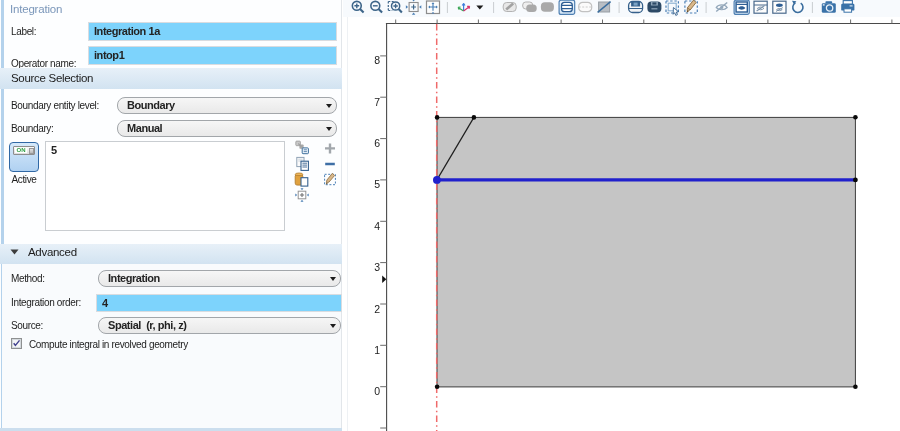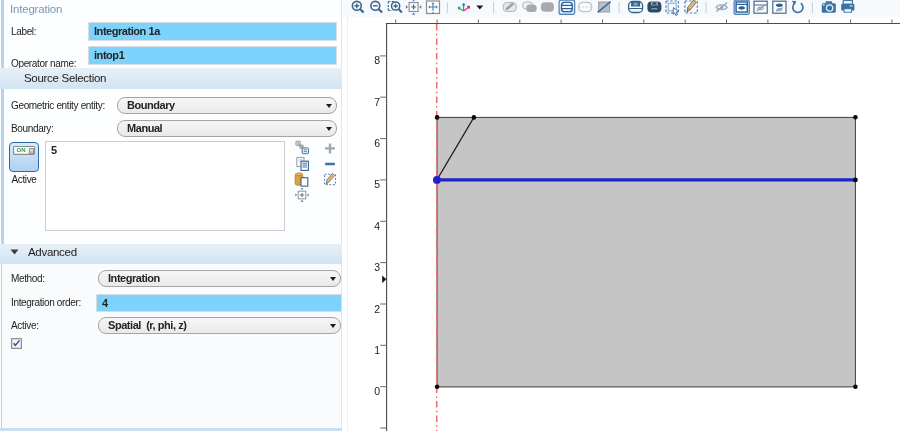--- a/index.html
+++ b/index.html
@@ -34,23 +34,23 @@
   <div id="panel">
     <div class="accent"></div>
     <div class="rborder"></div>
     <div class="abs" style="left:2px; top:260px; width:339px; height:169px; background:#f9fbfd;"></div>
     <div class="ptitle">Integration</div>
     <div class="lbl" style="left:11px; top:25px;">Label:</div>
     <div class="tinput" style="left:88px; top:22px; width:249px; height:19px;">Integration 1a</div>
     <div class="lbl" style="left:11px; top:49px;margin-top:8px;">Operator name:</div>
     <div class="tinput" style="left:88px; top:46px; width:249px; height:19px;">intop1</div>
 
-    <div class="band" style="top:68px; height:21px; font-size:11.5px; letter-spacing:-0.3px; line-height:21px; padding-left:24px;">Source Selection</div>
-
-    <div class="lbl" style="left:11px; top:99px;">Geometric entity entity:</div>
+    <div class="band" style="top:68px; height:21px; font-size:11.5px; letter-spacing:-0.3px; line-height:21px; padding-left:11px;">Source Selection</div>
+
+    <div class="lbl" style="left:11px; top:99px;">Boundary entity level:</div>
     <div class="combo" style="left:117px; top:97px; width:220px; height:17px; line-height:15px;">Boundary<span class="arr"></span></div>
     <div class="lbl" style="left:11px; top:122px;">Boundary:</div>
     <div class="combo" style="left:117px; top:120px; width:220px; height:17px; line-height:15px;">Manual<span class="arr"></span></div>
 
     <div class="abs" style="left:9px; top:142px; width:30px; height:30px; border:1px solid #3068a5; border-radius:4px;
          background:linear-gradient(180deg,#d6e9fa,#b0d1f1);">
       <div class="abs" style="left:3px; top:3px; width:22px; height:9px; border:1px solid #8d8d8d; border-radius:1px; background:linear-gradient(180deg,#fbfbfb,#dcdcdc);">
         <span class="abs" style="left:1px; top:1px; width:12px; height:5px; background:#fff; font-size:6px; font-weight:bold; color:#2f9e44; line-height:5px; text-align:center; letter-spacing:0;">ON</span>
         <span class="abs" style="left:14.5px; top:0.5px; width:5.5px; height:6px; background:linear-gradient(180deg,#e3e3e3,#b9b9b9); border:0.5px solid #999;"></span>
       </div>
@@ -108,28 +108,29 @@
 
     <div class="band" style="top:244px; height:20px; font-size:11.5px; letter-spacing:-0.3px; line-height:16px; padding-left:28px;">Advanced</div>
     <svg class="abs" style="left:10px; top:249px;" width="10" height="6" viewBox="0 0 10 6">
         <path d="M0.5,0.5 h8 l-4,5 z" fill="#3d3d3d"></path>
       </svg>
 
     <div class="lbl" style="left:11px; top:272px;">Method:</div>
     <div class="combo" style="left:98px; top:270px; width:243px; height:17px; line-height:15px;">Integration<span class="arr"></span></div>
     <div class="lbl" style="left:11px; top:296px;">Integration order:</div>
     <div class="tinput" style="left:96px; top:294px; width:246px; height:18px; line-height:16px;">4</div>
-    <div class="lbl" style="left:11px; top:319px;">Active:</div>
+    <div class="lbl" style="left:11px; top:319px;">Source:</div>
     <div class="combo" style="left:98px; top:317px; width:243px; height:17px; line-height:15px;">Spatial&nbsp; (r, phi, z)<span class="arr"></span></div>
 
     <svg class="abs" style="left:10.5px; top:338px;" width="11" height="11" viewBox="0 0 11 11">
       <rect x="0.5" y="0.5" width="10" height="10" fill="#f4f5f6" stroke="#8e9091"></rect>
       <rect x="1.5" y="1.5" width="8" height="8" fill="none" stroke="#d4d9dd" stroke-width="1"></rect>
       <path d="M2.7,5.2 L4.4,7.4 L8.5,2.4" fill="none" stroke="#41418f" stroke-width="1.4"></path>
     </svg>
+    <div class="lbl" style="left:29px; top:338px;">Compute integral in revolved geometry</div>
 
     <div class="abs" style="left:0; top:428px; width:342px; height:3px; background:#ccdeee;"></div>
   </div>
   <div class="abs" style="left:347px; top:15px; width:1px; height:416px; background:#eef1f4;"></div>
 
   <div id="gtoolbar">
     <svg width="557" height="17" viewBox="343 0 557 17" id="tbsvg">
       <g stroke="#c9cdd1" stroke-width="1">
         <path d="M447.4,2 v11 M493.6,2 v11 M619.1,2 v11 M706.1,2 v11 M812.4,2 v11"></path>
       </g>

